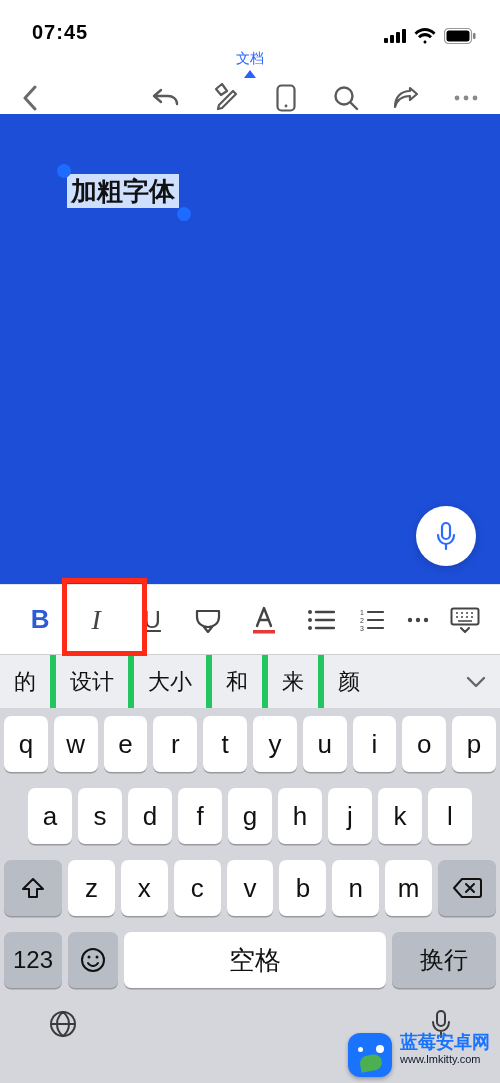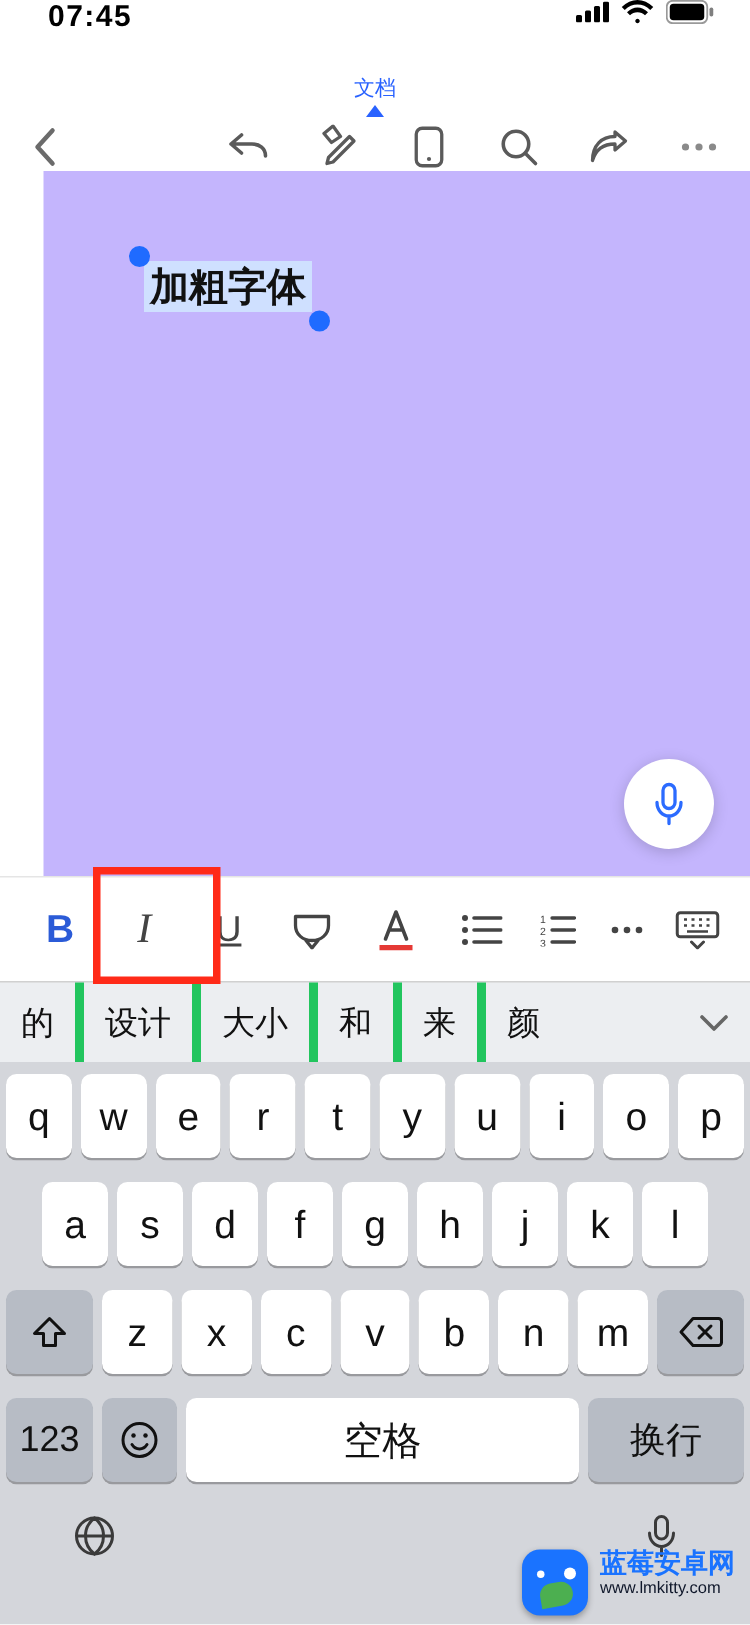--- a/index.html
+++ b/index.html
@@ -1,30 +1,30 @@
 <!DOCTYPE html>
 <html><head>
 <meta charset="utf-8">
 <style>
   * { box-sizing: border-box; margin: 0; padding: 0; }
   html, body { width: 500px; height: 1083px; font-family: -apple-system, "Helvetica Neue", Arial, sans-serif; background:#fff; position:relative; overflow:hidden;}
   
-  .status-bar { height:44px; display:flex; align-items:flex-start; justify-content:space-between; padding:0 24px 0 32px; }
+  .status-bar { height:44px; display:flex; align-items:flex-end; justify-content:space-between; padding:0 24px 0 32px; }
   .status-time { font-size:20px; font-weight:700; letter-spacing:1px;}
   .status-icons { display:flex; align-items:center; gap:8px;}
   
   .top-toolbar { height:70px; position:relative;}
   .tab-label { position:absolute; top:6px; left:50%; transform:translateX(-50%); color:#2962ff; font-size:14px;}
   .tab-indicator { position:absolute; top:26px; left:50%; transform:translateX(-50%); width:0; height:0; border-left:6px solid transparent; border-right:6px solid transparent; border-bottom:8px solid #2962ff;}
   .toolbar-row { position:absolute; top:36px; left:0; right:0; display:flex; align-items:center; padding:0 12px;}
   .back-btn { width:44px; display:flex; justify-content:center; align-items:center; color:#6b6b6b;}
   .toolbar-right { margin-left:auto; display:flex; align-items:center; gap:24px; color:#5a5a5a; padding-right:4px;}
   .toolbar-right > div, .back-btn { width:36px; height:36px; display:flex; align-items:center; justify-content:center;}
   
-  .doc-area { position:relative; background:#c4b5fd; height:470px;margin-left:29px; }
+  .doc-area { position:relative; background:#1d4ed8; height:470px; }
   .selection-box { position:absolute; left:67px; top:60px; }
   .sel-text { background:#cfe0ff; color:#111; font-size:26px; padding:2px 4px; font-weight:600;}
   .sel-handle { width:14px; height:14px; background:#1f6bff; border-radius:50%; position:absolute;}
   .sel-start { left:-10px; top:-10px;}
   .sel-end { right:-12px; bottom:-12px;}
   
   .mic-btn { position:absolute; right:24px; bottom:18px; width:60px; height:60px; border-radius:50%; background:#fff; box-shadow:0 2px 10px rgba(0,0,0,.18); display:flex; align-items:center; justify-content:center;}
   
   .format-bar { height:70px; background:#fff; border-top:1px solid #e5e5e5; display:flex; align-items:center; padding:0 12px; gap:0;}
   .fmt-btn { width:58px; height:54px; display:flex; align-items:center; justify-content:center; color:#444;}

